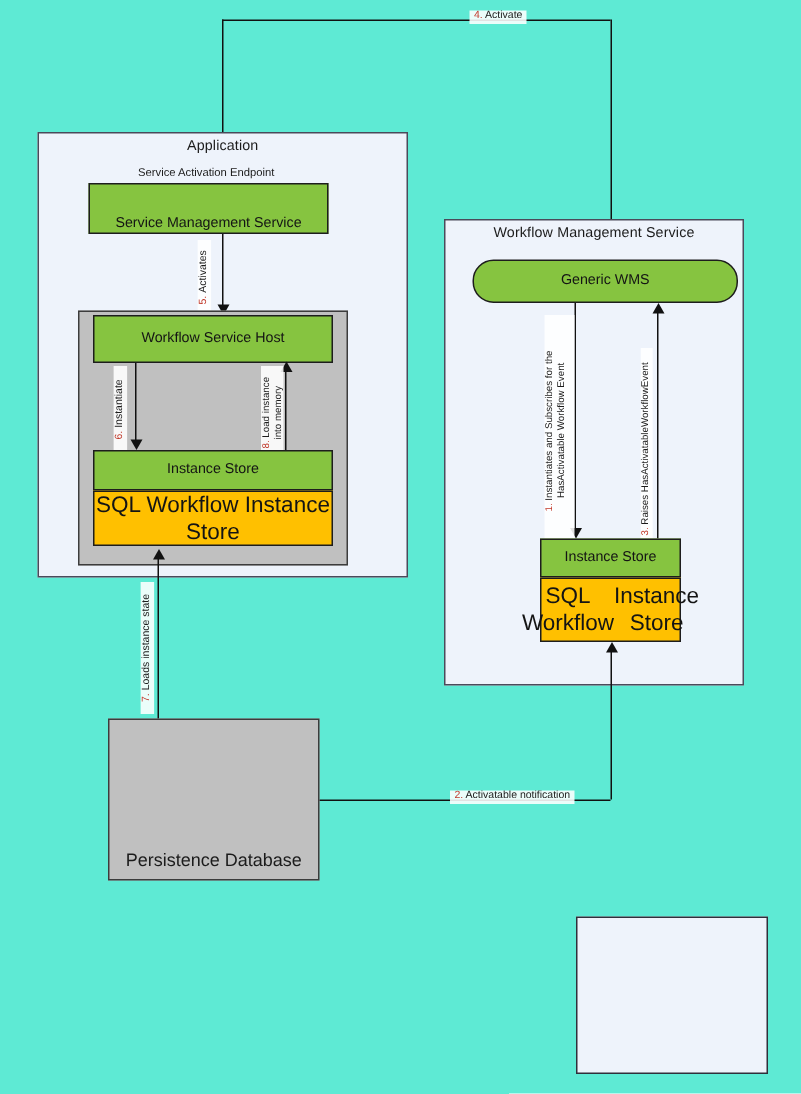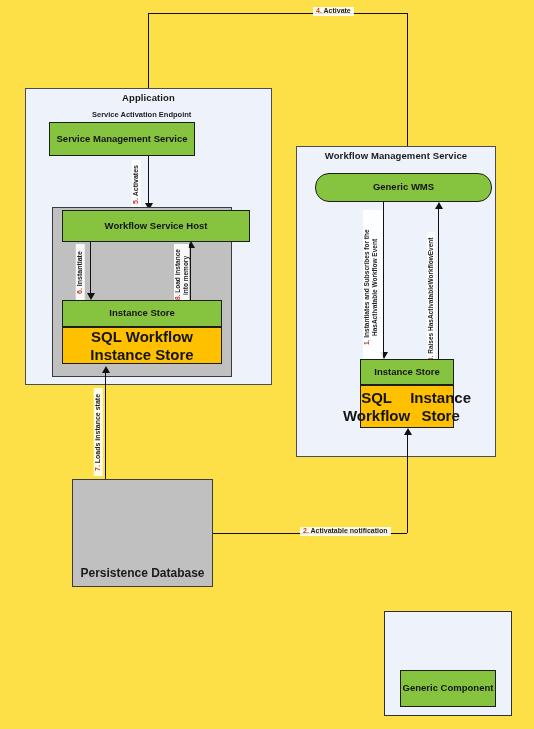--- a/index.html
+++ b/index.html
@@ -8,23 +8,22 @@
     background: #ffffff;
   }
   body {
     font-family: "Liberation Sans", sans-serif;
     -webkit-font-smoothing: antialiased;
   }
   #canvas {
     position: relative;
     width: 534px;
     height: 729px;
-    background: #fde047;
+    background: #5eead4;
     overflow: hidden;
-    font-weight: bold;
   }
 
   
   .box {
     position: absolute;
     box-sizing: border-box;
     display: flex;
     align-items: center;
     justify-content: center;
     text-align: center;
@@ -149,33 +148,33 @@
   <div class="vline" style="left:148px; top:13px; height:84px;"></div>
   <div class="arrowhead arrow-down" style="left:144.5px; top:96px;"></div>
   <div class="elabel elabel-h" style="left:313px; top:7px;"><span class="num">4.</span> <span>Activate</span></div>
 
   <div class="box container-box" style="left:25px; top:88px; width:247px; height:297px;">
     <div class="container-title">Application</div>
   </div>
 
   <div class="plain-label" style="left:92px; top:110px;">Service Activation Endpoint</div>
 
-  <div class="box green-box" style="left:49px; top:122px; width:146px; height:34px;">
+  <div class="box green-box" style="left:59px; top:122px; width:160px; height:34px;align-items:flex-end;">
     <span>Service Management Service</span>
   </div>
 
   <div class="vline" style="left:148px; top:156px; height:52px;"></div>
   <div class="arrowhead arrow-down" style="left:144.5px; top:203px;"></div>
   <div class="elabel elabel-v" style="left:132px; top:160px; height:44px;"><span class="num">5.</span> <span>Activates</span></div>
 
   <div class="box gray-box" style="left:52px; top:207px; width:180px; height:170px;">
     <div class="gray-title"></div>
   </div>
 
-  <div class="box green-box" style="left:62px; top:210px; width:188px; height:32px;">
+  <div class="box green-box" style="left:62px; top:210px; width:160px; height:32px;">
     <span>Workflow Service Host</span>
   </div>
 
   <div class="vline" style="left:90px; top:242px; height:56px;"></div>
   <div class="arrowhead arrow-down" style="left:86.5px; top:293px;"></div>
   <div class="elabel elabel-v" style="left:76px; top:244px; height:52px;"><span class="num">6.</span> <span>Instantiate</span></div>
 
   <div class="vline" style="left:190px; top:246px; height:54px;"></div>
   <div class="arrowhead arrow-up" style="left:186.5px; top:241px;"></div>
   <div class="elabel elabel-v two-line" style="left:174px; top:244px; width:15px; height:56px; font-size:6.5px;"><span class="num">8.</span> <span>Load instance into memory</span></div>
@@ -223,17 +222,14 @@
   <div class="elabel elabel-v" style="left:94px; top:388px; height:82px;"><span class="num">7.</span> <span>Loads instance state</span></div>
 
   <div class="box gray-box" style="left:72px; top:479px; width:141px; height:108px;">
     <div class="gray-title">Persistence Database</div>
   </div>
 
 
   <div class="legend-frame" style="left:384px; top:611px; width:128px; height:105px;"></div>
 
 
-  <div class="box green-box" style="left:400px; top:670px; width:96px; height:37px;">
-    <span>Generic Component</span>
-  </div>
 
 </div>
 
 </body></html>

